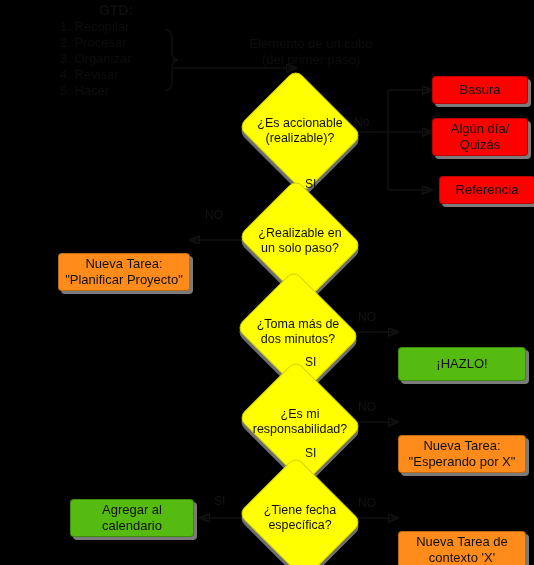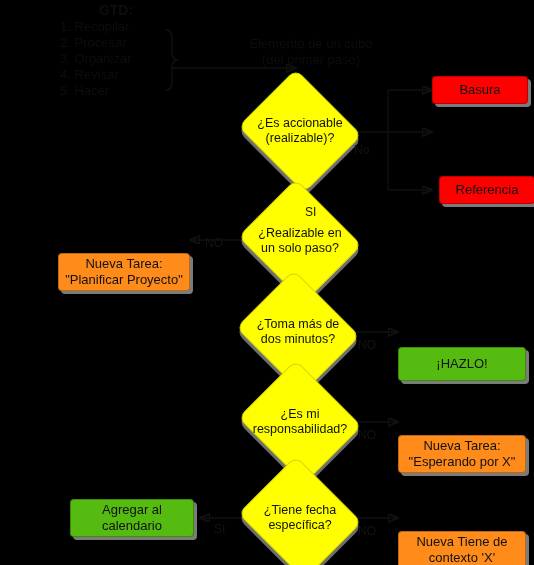--- a/index.html
+++ b/index.html
@@ -91,21 +91,20 @@
   }
   .box.red    { background: #ff0000; }
   .box.orange { background: #ff8c1a; margin-top: 32px; }
   .box.green  { background: #55bb11; }
 
   
   .edge-label {
     font-size: 12px;
     color: #131313;
     white-space: nowrap;
-    margin-top: 28px;
   }
 
   svg#wires { position: absolute; left:0; top:0; width:534px; height:565px; }
   svg#wires line, svg#wires path { stroke: #111111; stroke-width: 1.4; fill: none; }
 </style>
 </head>
 <body>
 
 <div id="canvas">
 
@@ -209,20 +208,24 @@
       <div>específica?</div>
     </div>
   </div>
   <div class="abs edge-label" style="left:358px; top:496px;">NO</div>
   <div class="abs edge-label" style="left:214px; top:494px;">SI</div>
 
   <div class="abs box red" style="left:432px; top:76px; width:96px; height:28px; flex-direction:column;">
     <div>Basura</div>
   </div>
 
+  <div class="abs box red" style="left:432px; top:118px; width:96px; height:38px; flex-direction:column;">
+    <div>Algún día/</div>
+    <div>Quizás</div>
+  </div>
 
   <div class="abs box red" style="left:432px; top:176px; width:96px; height:28px; flex-direction:column;margin-left:7px;">
     <div>Referencia</div>
   </div>
 
   <div class="abs box orange" style="left:58px; top:221px; width:132px; height:38px; flex-direction:column;">
     <div>Nueva Tarea:</div>
     <div>"Planificar Proyecto"</div>
   </div>
 
@@ -234,17 +237,17 @@
     <div>Nueva Tarea:</div>
     <div>"Esperando por X"</div>
   </div>
 
   <div class="abs box green" style="left:70px; top:499px; width:124px; height:38px; flex-direction:column;">
     <div>Agregar al</div>
     <div>calendario</div>
   </div>
 
   <div class="abs box orange" style="left:398px; top:499px; width:128px; height:38px; flex-direction:column;">
-    <div>Nueva Tiene de</div>
+    <div>Nueva Tarea de</div>
     <div>contexto 'X'</div>
   </div>
 
 </div>
 
 </body></html>

